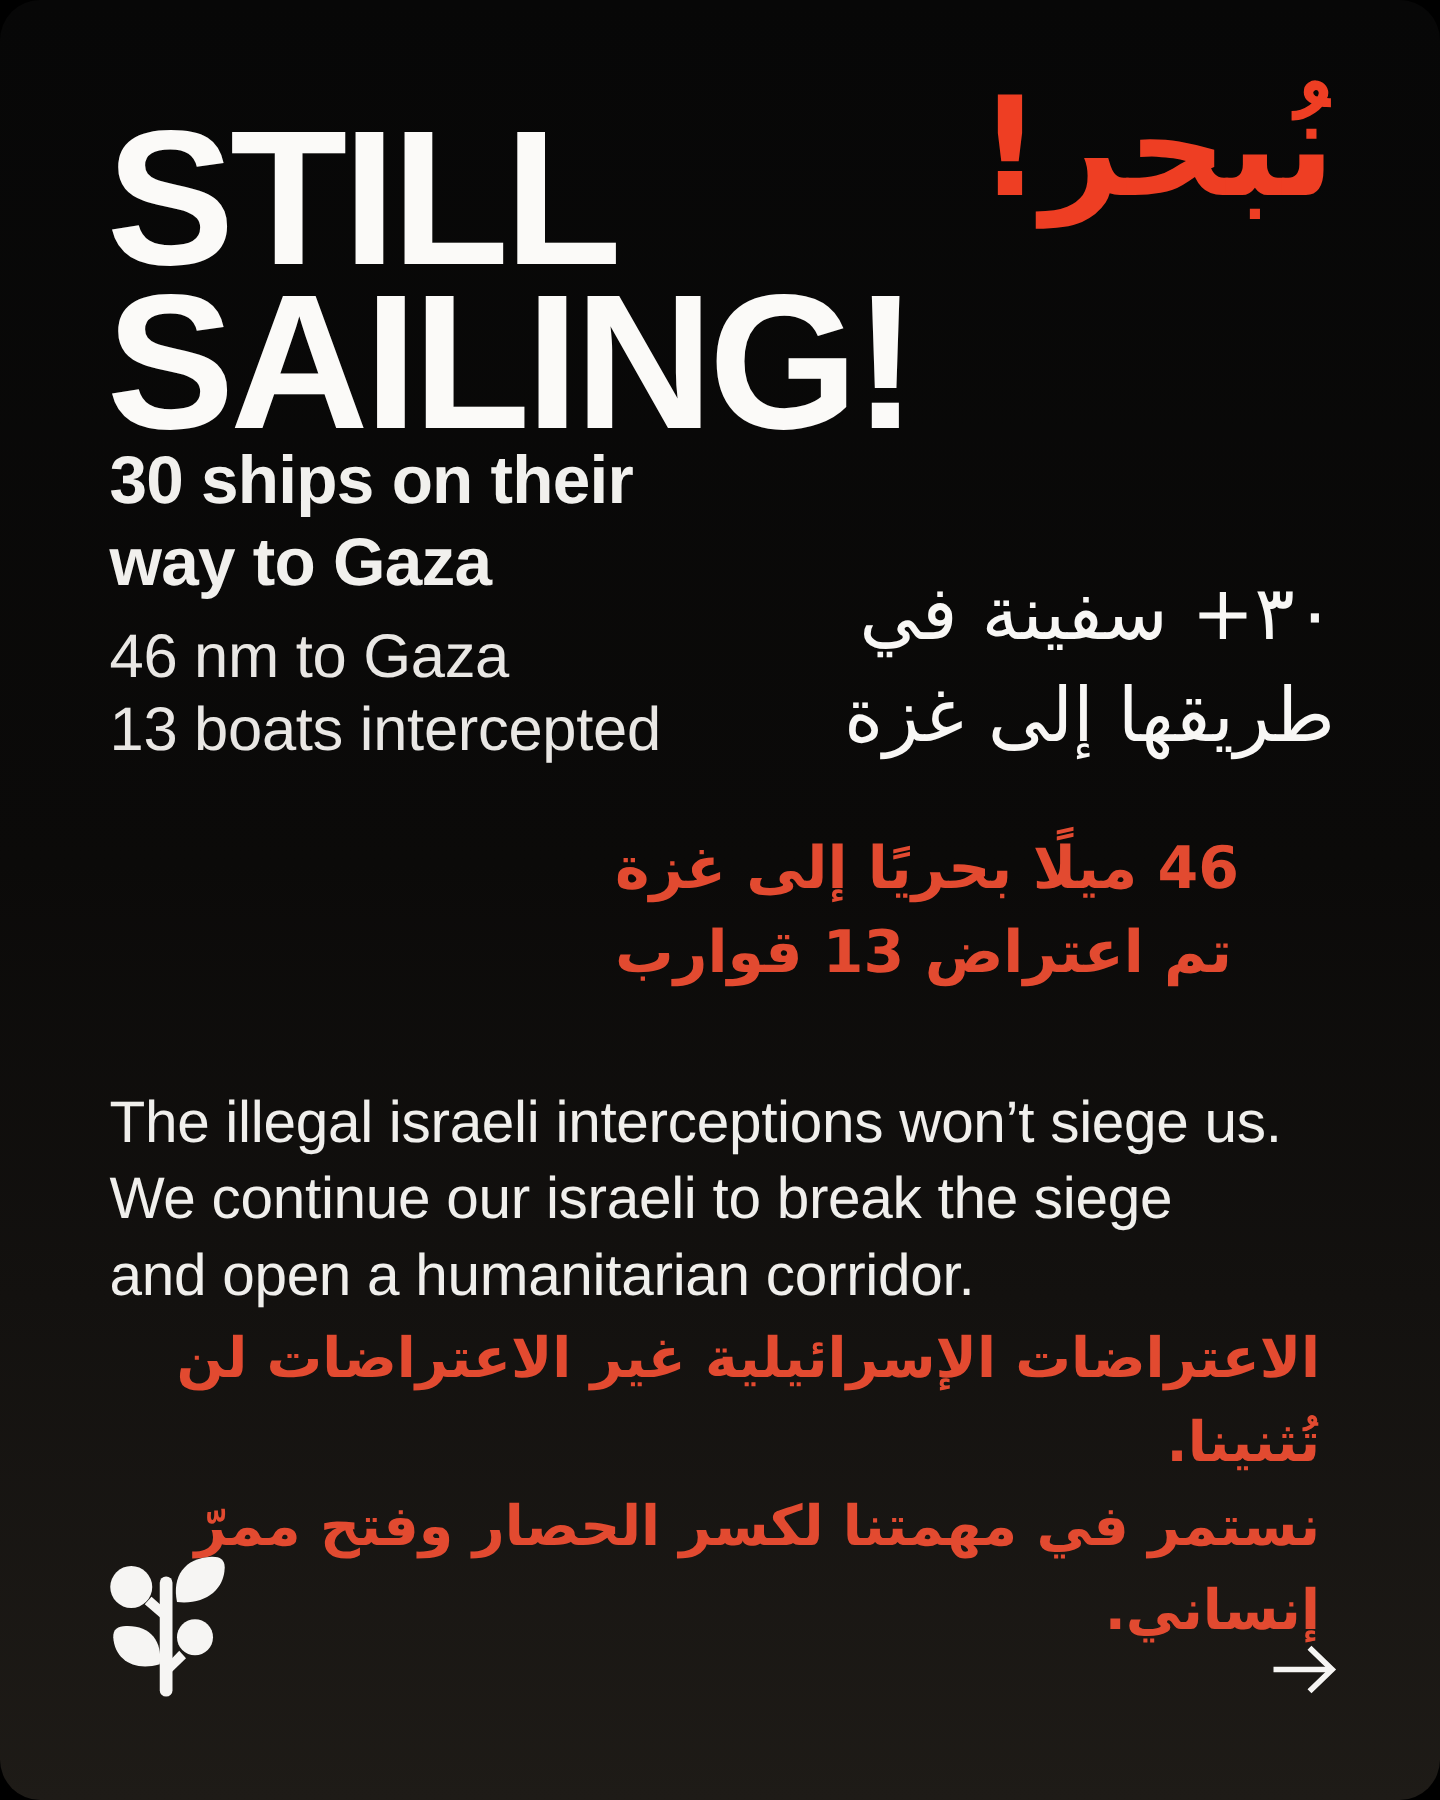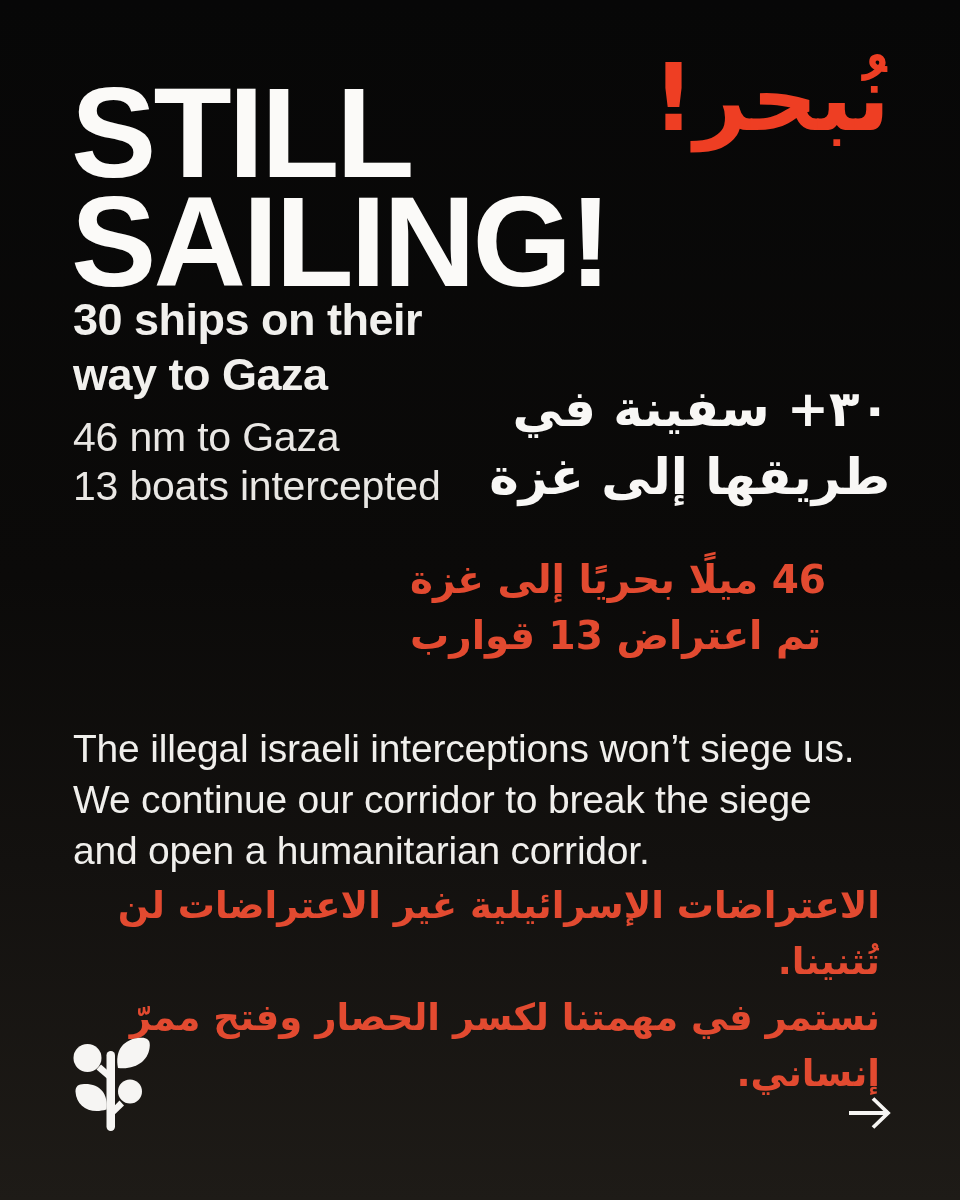--- a/index.html
+++ b/index.html
@@ -7,20 +7,21 @@
     padding: 0;
     background: #000;
   }
   .poster {
     position: relative;
     width: 960px;
     height: 1200px;
     overflow: hidden;
     background: linear-gradient(180deg, var(--bg-top, #070707) 0%, #0b0a09 48%, #13110f 72%, var(--bg-bottom, #1e1b17) 100%);
     font-family: "Liberation Sans", sans-serif;
+    border-radius: 27px;
   }
   .abs { position: absolute; }
   .ln { display: block; }
 
   
   .headline-en {
     left: 71px; top: 78px;
     font-size: 128px;
     line-height: 109px;
     font-weight: 800;
@@ -60,21 +61,21 @@
     color: #e9e7e4;
   }
 
   
   .subhead-ar {
     right: 70px; top: 375px;
     width: 480px;
     font-family: "DejaVu Sans", sans-serif;
     font-size: 50px;
     line-height: 68px;
-    font-weight: 700;
+    font-weight: 400;
     text-align: right;
     color: #f8f7f5;
   }
 
   
   .stats-ar {
     right: 70px; top: 552px;
     width: 480px;
     font-family: "DejaVu Sans", sans-serif;
     font-size: 39px;
@@ -149,21 +150,21 @@
     <span class="ln">طريقها إلى غزة</span>
   </div>
 
   <div class="abs stats-ar" dir="rtl">
     <span class="ln">46 ميلًا بحريًا إلى غزة</span>
     <span class="ln">تم اعتراض 13 قوارب</span>
   </div>
 
   <p class="abs body-en" style="margin:0">
     <span class="ln">The illegal israeli interceptions won’t siege us.</span>
-    <span class="ln">We continue our corridor to break the siege</span>
+    <span class="ln">We continue our israeli to break the siege</span>
     <span class="ln">and open a humanitarian corridor.</span>
   </p>
 
   <p class="abs body-ar" dir="rtl" style="margin:0">
     <span class="ln">الاعتراضات الإسرائيلية غير الاعتراضات لن تُثنينا.</span>
     <span class="ln">نستمر في مهمتنا لكسر الحصار وفتح ممرّ إنساني.</span>
   </p>
 
   <div class="abs logo">
     <svg viewBox="0 0 100 100" xmlns="http://www.w3.org/2000/svg" aria-hidden="true">

